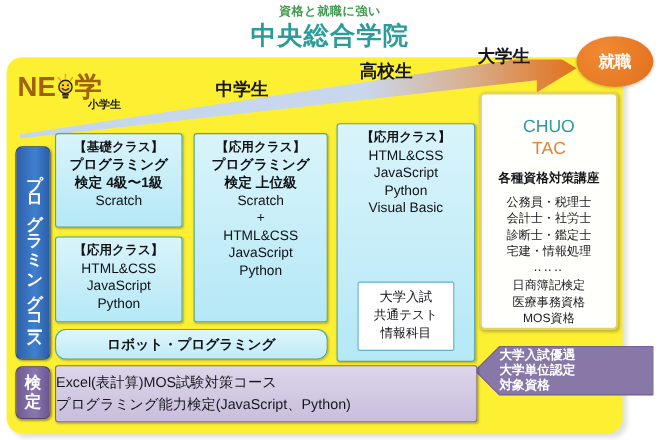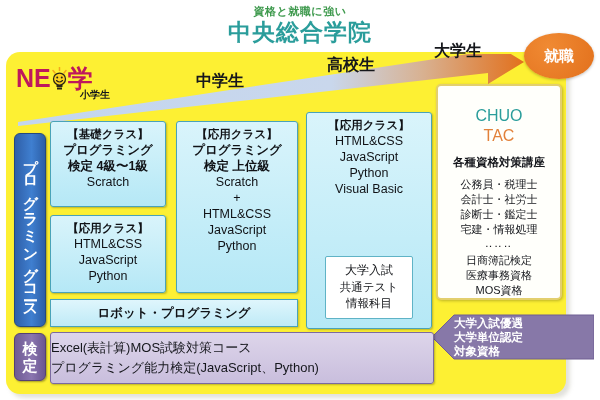--- a/index.html
+++ b/index.html
@@ -31,21 +31,21 @@
   .band{position:absolute;left:18px;top:54px;width:556px;height:72px;}
 
   
   .stage{position:absolute;font-weight:bold;color:#15171c;white-space:nowrap;}
   .stage.s1{left:80px;top:88px;font-size:10px;}
   .stage.s2{left:196px;top:71px;font-size:16px;}
   .stage.s3{left:327px;top:55px;font-size:16px;}
   .stage.s4{left:434px;top:41px;font-size:16px;}
 
   
-  .neo{position:absolute;left:16px;top:62px;font-size:25px;font-weight:bold;color:#be185d;letter-spacing:0px;}
+  .neo{position:absolute;left:16px;top:62px;font-size:25px;font-weight:bold;color:#a16207;letter-spacing:0px;}
   .neo .bulb{display:inline-block;width:17px;height:24px;position:relative;vertical-align:-4px;}
 
   
   .job{
     position:absolute;left:524px;top:33px;width:70px;height:46px;
     background:radial-gradient(circle at 35% 30%,#f08a33,#e2701c);
     border-radius:50%;
     display:flex;align-items:center;justify-content:center;
     color:#fff;font-weight:bold;font-size:15px;
     box-shadow:0 1px 3px rgba(0,0,0,.25);
@@ -82,21 +82,21 @@
   .cbox .ln{font-size:12.5px;line-height:16px;}
   .cbox .ln.jp{font-weight:bold;}
 
   .box-e1{left:50px;top:121px;width:114px;height:84px;}
   .box-e2{left:50px;top:215px;width:114px;height:76px;}
   .box-m1{left:176px;top:121px;width:120px;height:170px;}
   .box-h1{left:306px;top:112px;width:124px;height:215px;}
 
   .robot{
     position:absolute;left:50px;top:299px;width:246px;height:26px;
-    border:1px solid #4aa3b8;border-radius:0;
+    border:1px solid #4aa3b8;border-radius:10px;
     background:linear-gradient(180deg,#dff6fc,#bfeaf7);
     box-shadow:1px 1px 2px rgba(0,0,0,.22);
     display:flex;align-items:center;justify-content:center;
     font-size:12.5px;font-weight:bold;color:#101216;
   }
 
   .exam{
     position:absolute;left:18px;right:18px;bottom:9px;
     background:#fff;border:1px solid #5fb3c6;border-radius:2px;
     padding:5px 0 7px;text-align:center;margin-top:29px;

